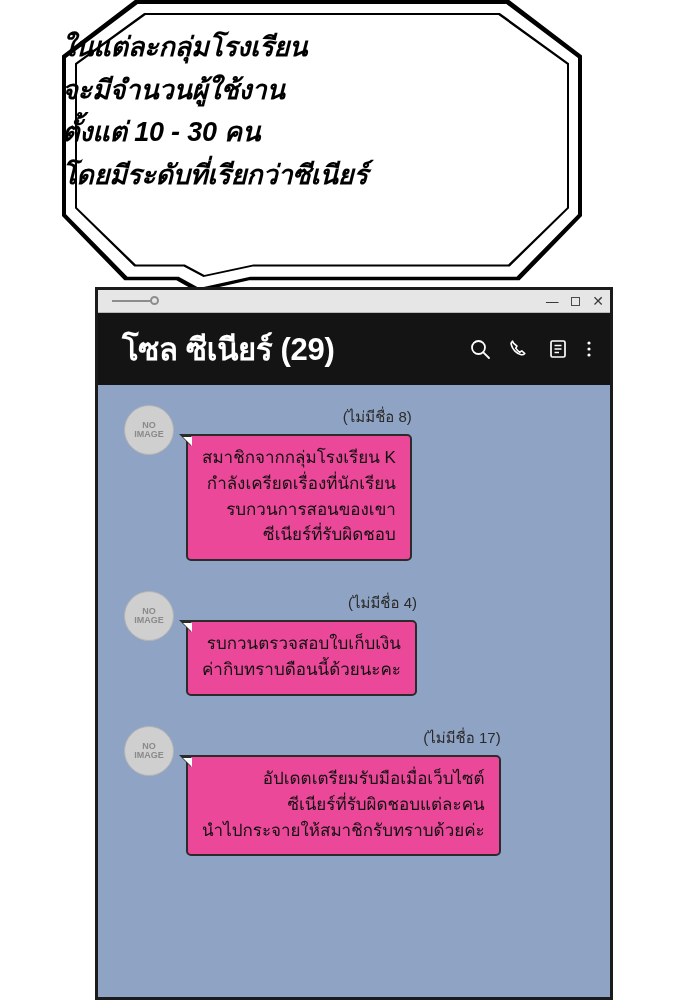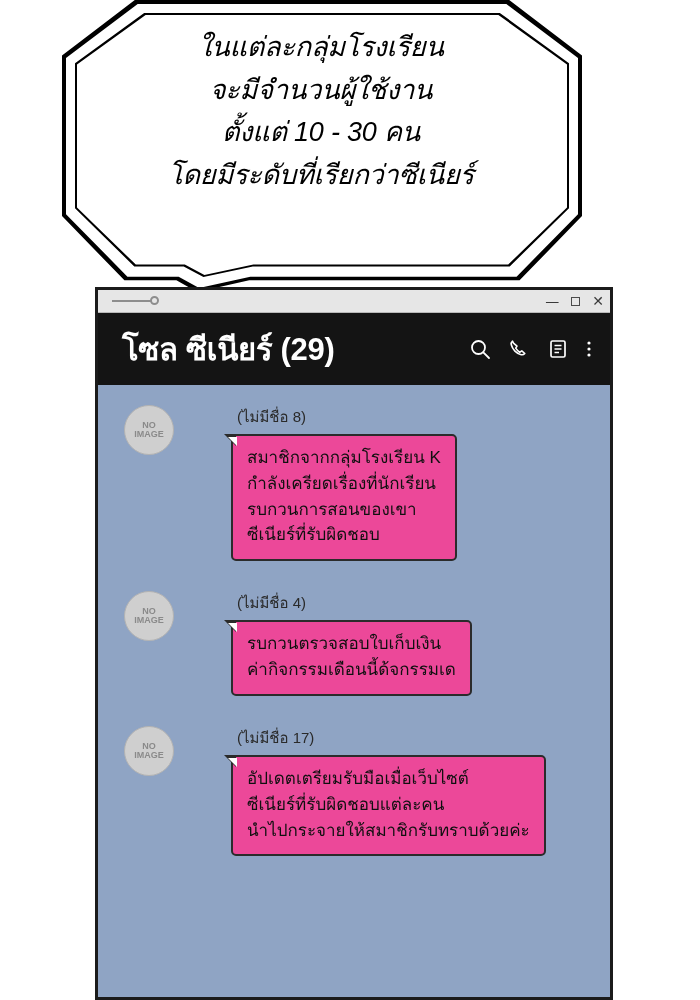--- a/index.html
+++ b/index.html
@@ -70,23 +70,23 @@
       14% 0%, 86% 0%, 100% 19%, 100% 74%,
       88% 96%, 36% 96%, 26% 100%, 22% 96%,
       12% 96%, 0% 74%, 0% 19%
     );
   }
   #narration-text {
     position: absolute;
     left: 0;
     right: 2px;
     top: 26px;
-    text-align: center;
+    text-align: left;
     font-size: 27px;
-    font-weight: normal;
+    font-weight: bold;
     font-style: italic;
     line-height: 1.58;
     color: #000000;
     letter-spacing: -0.2px;
   }
   #narration-text div { white-space: nowrap; }
 
   
   #chat-window {
     position: absolute;
@@ -172,21 +172,20 @@
     background: #8fa4c4;
     padding: 20px 0 0 0;
     box-sizing: border-box;
   }
 
   .msg-row {
     display: flex;
     align-items: flex-start;
     padding: 0 22px 0 26px;
     margin-bottom: 30px;
-    gap: 45px;
   }
   .avatar {
     width: 48px;
     height: 48px;
     border-radius: 50%;
     background: #cfcfcf;
     border: 1px solid #b3b3b3;
     flex: 0 0 auto;
     display: flex;
     flex-direction: column;
@@ -195,20 +194,21 @@
     color: #8a8a8a;
     font-size: 9px;
     font-weight: bold;
     line-height: 1.05;
     font-family: "Liberation Sans", sans-serif;
   }
   .msg-col {
     margin-left: 12px;
     display: flex;
     flex-direction: column;
+    text-align: right;
   }
   .sender {
     font-size: 15px;
     color: #2a2a2a;
     margin: 0 0 5px 6px;
   }
   .bubble {
     position: relative;
     background: #ec4899;
     border: 2px solid #2b2b2b;
@@ -324,21 +324,21 @@
       <div class="avatar">
         <span>NO</span>
         <span>IMAGE</span>
       </div>
       <div class="msg-col">
         <div class="sender">(ไม่มีชื่อ 4)</div>
         <div class="bubble">
           <span class="tail"></span>
           <span class="tail-in"></span>
           <div>รบกวนตรวจสอบใบเก็บเงิน</div>
-          <div>ค่ากิจกรรมเดือนนี้ด้จกรรมเด</div>
+          <div>ค่ากิบทราบดือนนี้ด้วยนะคะ</div>
         </div>
       </div>
     </div>
 
     <div class="msg-row">
       <div class="avatar">
         <span>NO</span>
         <span>IMAGE</span>
       </div>
       <div class="msg-col">

